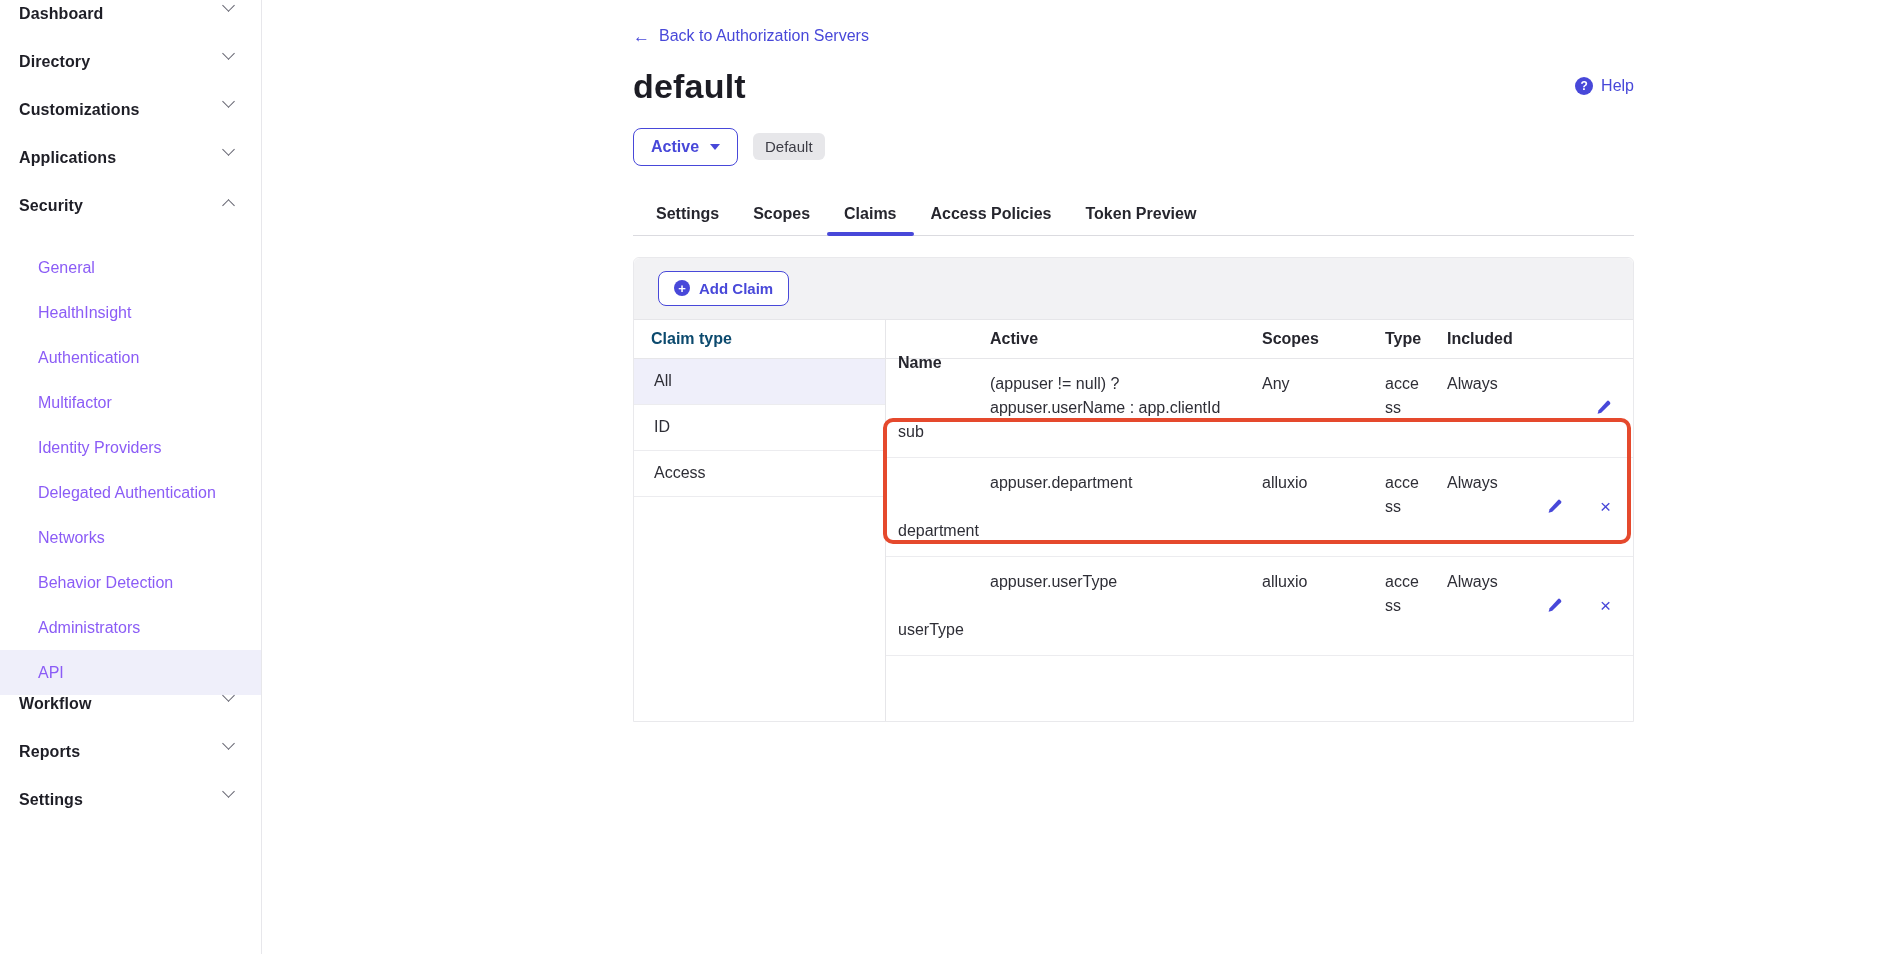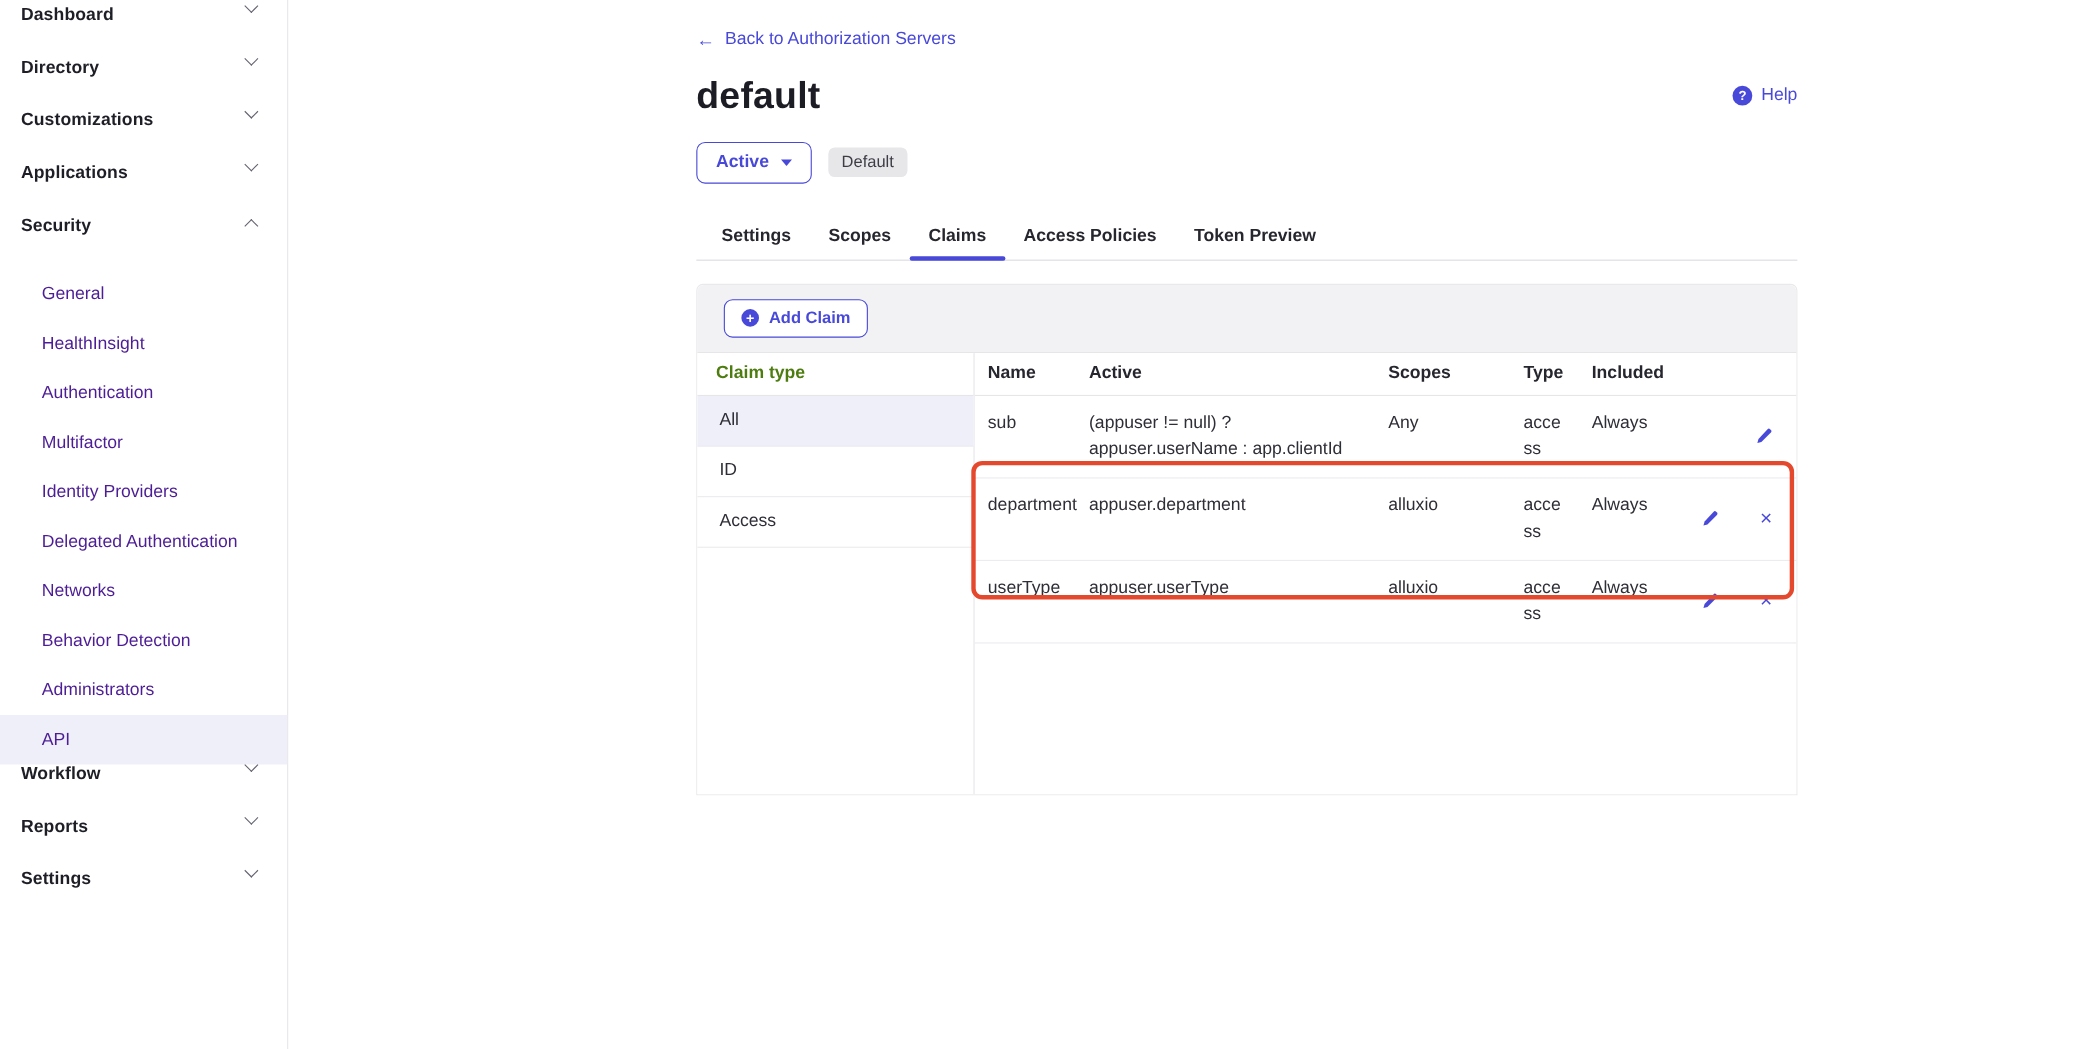--- a/index.html
+++ b/index.html
@@ -22,21 +22,21 @@
   .nav-item{
     display:flex;align-items:flex-start;justify-content:space-between;
     height:48px;padding:0 28px 0 19px;cursor:pointer;
   }
   .nav-item .nav-label{font-weight:700;font-size:16px;color:#1E1E26;letter-spacing:.1px;}
   .chev{width:9px;height:9px;border-right:1.8px solid #62626E;border-bottom:1.8px solid #62626E;}
   .chev.down{transform:rotate(45deg);margin-top:-4px;}
   .chev.up{transform:rotate(225deg);margin-top:4px;}
   .nav-sub{
     height:45px;display:flex;align-items:center;padding-left:38px;
-    font-size:16px;color:#4c1d95;cursor:pointer;
+    font-size:16px;color:#8b5cf6;cursor:pointer;
   }
   .nav-sub.selected{background:var(--selected-bg);}
   
   .main{margin-left:262px;}
   .content{width:1001px;margin-left:371px;padding-top:27px;position:relative;}
   .back-link{
     display:inline-flex;align-items:center;gap:9px;color:var(--accent);
     font-size:16px;text-decoration:none;cursor:pointer;
   }
   .back-arrow{font-size:17px;line-height:1;}
@@ -83,37 +83,37 @@
     color:var(--accent);font-weight:700;font-size:15px;cursor:pointer;
   }
   .plus-circle{
     width:16px;height:16px;border-radius:50%;background:var(--accent);color:#fff;
     display:flex;align-items:center;justify-content:center;font-size:13px;font-weight:700;line-height:1;
   }
   .panel-body{display:flex;min-height:401px;background:#fff;}
   .types-col{width:252px;border-right:1px solid #E6E6E9;flex:none;}
   .types-header{
     height:39px;display:flex;align-items:center;padding-left:17px;
-    font-weight:700;font-size:16px;border-bottom:1px solid #E6E6E9;color:#4d7c0f;
+    font-weight:700;font-size:16px;border-bottom:1px solid #E6E6E9;color:#0c4a6e;
   }
   .type-row{
     height:46px;display:flex;align-items:center;padding-left:20px;
     border-bottom:1px solid #ECECEF;font-size:16px;color:#2E2E36;cursor:pointer;
   }
   .type-row.selected{background:var(--selected-bg);}
   .table-col{flex:1;}
   .t-header{
     display:flex;height:39px;align-items:center;border-bottom:1px solid #E6E6E9;
     font-weight:700;font-size:16px;color:#26262E;
   }
   .t-row{
     display:flex;align-items:flex-start;min-height:61px;
     padding:13px 0;border-bottom:1px solid #ECECEF;font-size:16px;color:#2E2E36;
   }
-  .c-name{width:104px;padding-left:12px;flex:none;line-height:24px;}
+  .c-name{width:104px;padding-left:12px;flex:none;line-height:24px;margin-top:48px;}
   .c-value{width:272px;flex:none;line-height:24px;padding-right:14px;}
   .c-scopes{width:75px;flex:none;line-height:24px;}
   .c-type{width:62px;padding-right:24px;flex:none;line-height:24px;word-break:break-all;margin-left:48px;}
   .c-included{width:90px;flex:none;line-height:24px;}
   .c-actions{
     flex:1;display:flex;justify-content:flex-end;align-items:center;
     gap:38px;padding-right:22px;align-self:center;
   }
   .icon-btn{display:inline-flex;align-items:center;justify-content:center;cursor:pointer;background:none;border:none;padding:0;}
   .close-x{color:var(--accent);font-size:19px;line-height:1;font-weight:400;}

